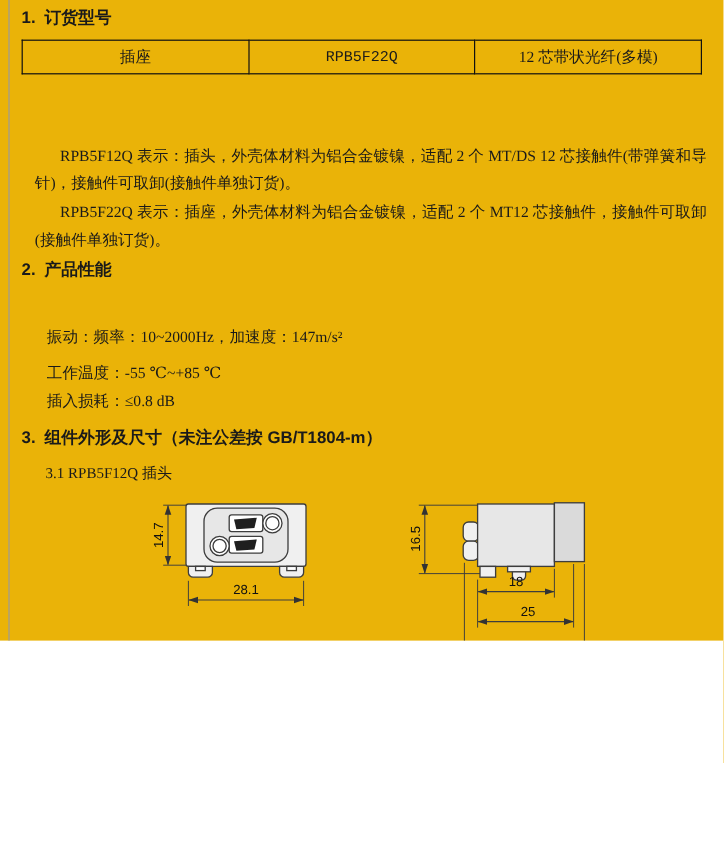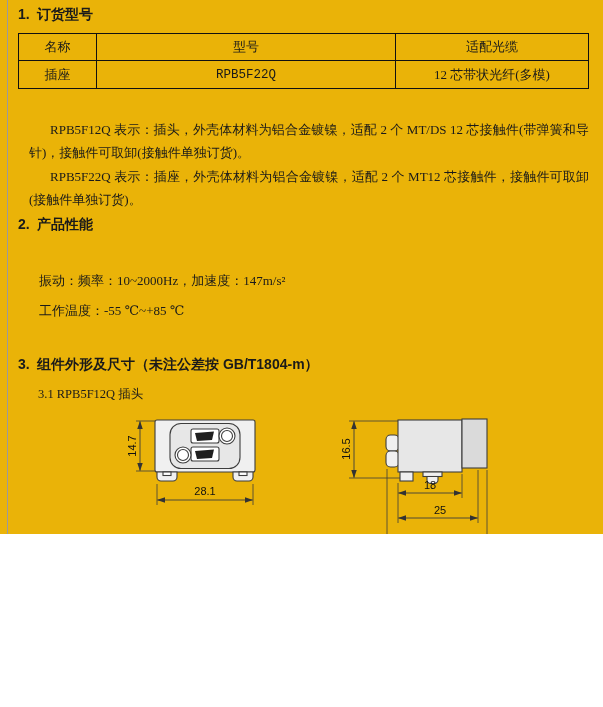--- a/index.html
+++ b/index.html
@@ -43,44 +43,40 @@
 
 <div class="page">
   <div class="pageborder"></div>
 
   <div class="h" style="top:6px;">
     <span class="num">1.</span><span>订货型号</span>
   </div>
 
   <table class="ordtable">
     <tbody>
-        <tr class="hrow">
-      <th class="c1">名称</th>
-      <th class="c2">型号</th>
-      <th class="c3">适配光缆</th>
-    </tr>
     <tr>
       <td>插座</td>
       <td class="mono">RPB5F22Q</td>
       <td>12 芯带状光纤(多模)</td>
     </tr>
   </tbody>
     </table>
 
   <div class="paras">
     <p>RPB5F12Q 表示：插头，外壳体材料为铝合金镀镍，适配 2 个 MT/DS 12 芯接触件(带弹簧和导针)，接触件可取卸(接触件单独订货)。</p>
     <p>RPB5F22Q 表示：插座，外壳体材料为铝合金镀镍，适配 2 个 MT12 芯接触件，接触件可取卸(接触件单独订货)。</p>
   </div>
 
   <div class="h" style="top:216px;">
     <span class="num">2.</span><span>产品性能</span>
   </div>
 
   <div class="perf-item" style="top:272px;">振动：频率：10~2000Hz，加速度：147m/s²</div>
   <div class="perf-item" style="top:302px;">工作温度：-55 ℃~+85 ℃</div>
+  <div class="perf-item" style="top:325px;">插入损耗：≤0.8 dB</div>
 
   <div class="h" style="top:356px;">
     <span class="num">3.</span><span>组件外形及尺寸（未注公差按 GB/T1804-m）</span>
   </div>
   <div class="sub">3.1 RPB5F12Q 插头</div>
 
   <svg class="fig" viewBox="0 405 603 266">
     <defs>
       <marker id="arr" viewBox="0 0 10 10" refX="9.3" refY="5" markerWidth="9" markerHeight="9" orient="auto-start-reverse">
         <path d="M0,1.6 L10,5 L0,8.4 z" fill="#333"></path>

